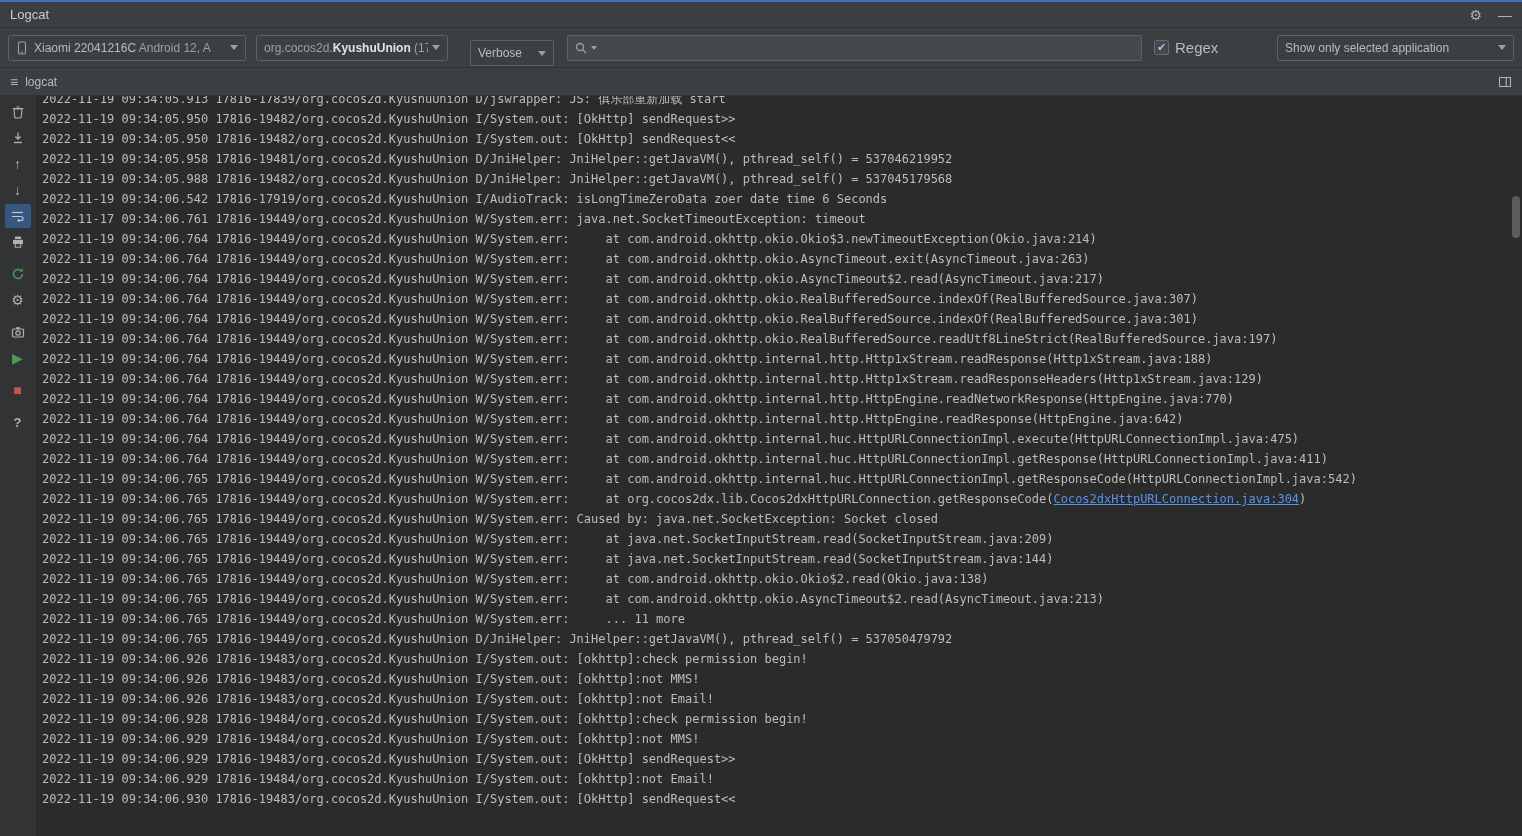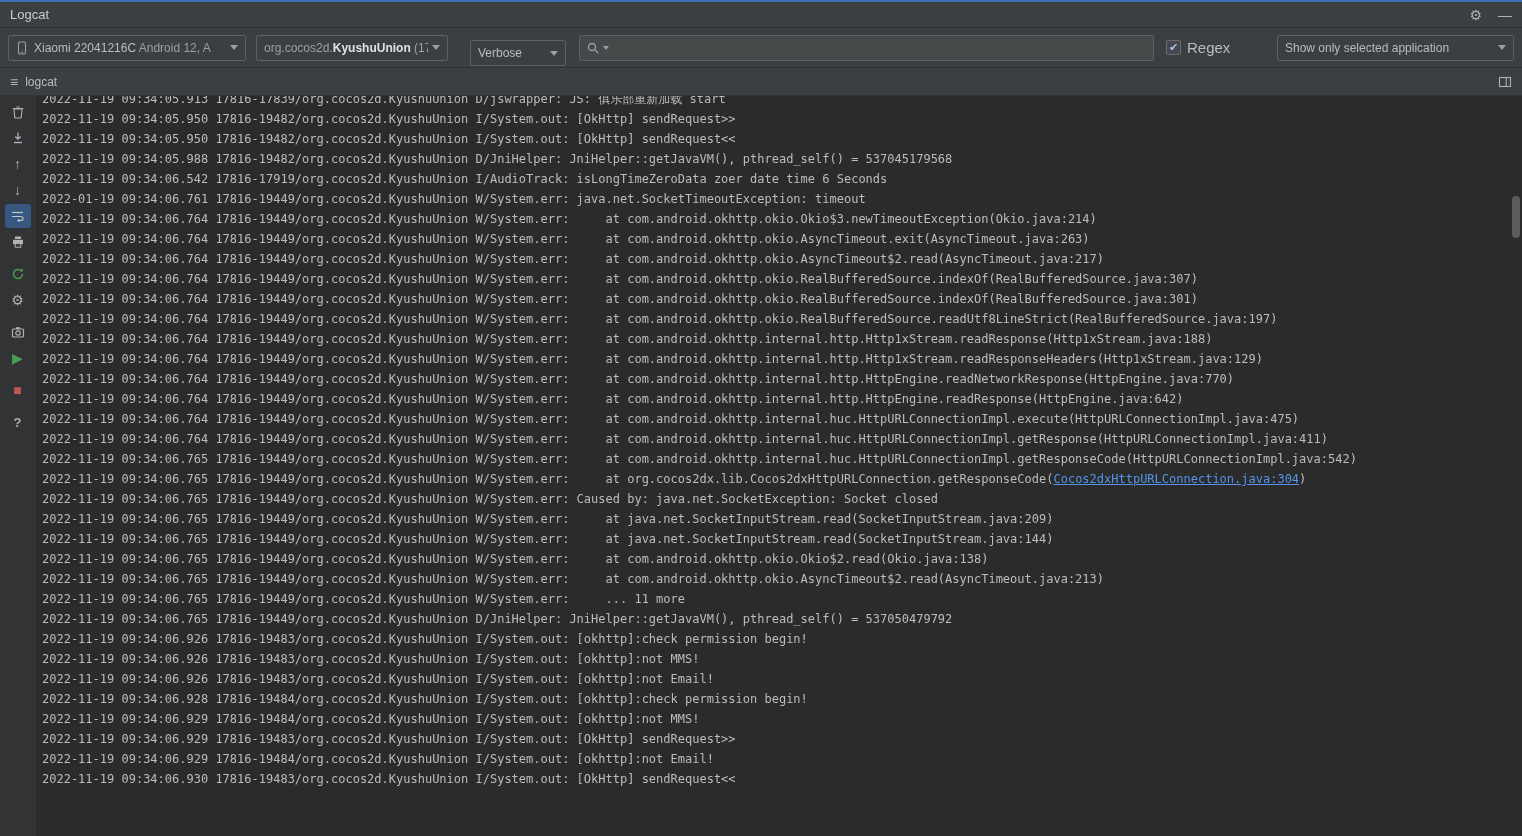--- a/index.html
+++ b/index.html
@@ -12,21 +12,21 @@
   .titlebar { height:26px; background:#3c3f41; border-bottom:1px solid #323232; display:flex; align-items:center; padding:0 10px; }
   .titlebar .title { font-size:13px; color:#c9cbcd; }
   .titlebar-actions { margin-left:auto; display:flex; align-items:center; gap:16px; }
   .tb-icon { color:#afb1b3; font-size:14px; line-height:1; cursor:default; }
 
   .toolbar { height:40px; background:#3c3f41; border-bottom:1px solid #323232; display:flex; align-items:center; padding:0 8px; }
   .combo { height:26px; background:#3c3f41; border:1px solid #5e6163; border-radius:2px; display:flex; align-items:center; padding:0 7px; font-size:12px; color:#bbbbbb; cursor:default; white-space:nowrap; overflow:hidden; }
   .combo .arrow { margin-left:auto; flex:none; width:0; height:0; border-left:4px solid transparent; border-right:4px solid transparent; border-top:5px solid #9da0a3; }
   .combo-device { width:238px; margin-right:10px; }
   .combo-process { width:192px; margin-right:22px; }
-  .combo-level { width:96px; margin-right:13px;margin-top:11px; }
+  .combo-level { width:84px; margin-right:13px;margin-top:11px; }
   .combo-filter { width:237px; margin-left:auto; }
   .muted { color:#9da0a3; }
   .strong { color:#dfe1e3; font-weight:bold; }
   .combo .txt { overflow:hidden; white-space:nowrap; margin-right:4px; }
 
   .searchbox { width:575px; height:26px; background:#45494a; border:1px solid #5e6163; border-radius:2px; display:flex; align-items:center; padding:0 6px; margin-right:12px; }
   .searchbox input { flex:1; background:transparent; border:none; outline:none; color:#bbbbbb; font-size:12px; font-family:"Liberation Sans",sans-serif; }
   .search-chevron { width:0; height:0; border-left:3.5px solid transparent; border-right:3.5px solid transparent; border-top:4px solid #9da0a3; margin:0 6px 0 3px; }
 
   .regex-wrap { display:flex; align-items:center; gap:6px; margin-right:18px; cursor:default; }
@@ -207,23 +207,24 @@
         <span class="glyph q">?</span>
       </div>
 
     </div>
 
     <div class="log-viewport">
       <div class="log-inner">
           <div class="log-line">2022-11-19 09:34:05.913 17816-17839/org.cocos2d.KyushuUnion D/jswrapper: JS: 俱乐部重新加载 start</div>
           <div class="log-line">2022-11-19 09:34:05.950 17816-19482/org.cocos2d.KyushuUnion I/System.out: [OkHttp] sendRequest&gt;&gt;</div>
           <div class="log-line">2022-11-19 09:34:05.950 17816-19482/org.cocos2d.KyushuUnion I/System.out: [OkHttp] sendRequest&lt;&lt;</div>
+          <div class="log-line">2022-11-19 09:34:05.958 17816-19481/org.cocos2d.KyushuUnion D/JniHelper: JniHelper::getJavaVM(), pthread_self() = 537046219952</div>
           <div class="log-line">2022-11-19 09:34:05.988 17816-19482/org.cocos2d.KyushuUnion D/JniHelper: JniHelper::getJavaVM(), pthread_self() = 537045179568</div>
           <div class="log-line">2022-11-19 09:34:06.542 17816-17919/org.cocos2d.KyushuUnion I/AudioTrack: isLongTimeZeroData zoer date time 6 Seconds</div>
-          <div class="log-line">2022-01-19 09:34:06.761 17816-19449/org.cocos2d.KyushuUnion W/System.err: java.net.SocketTimeoutException: timeout</div>
+          <div class="log-line">2022-11-17 09:34:06.761 17816-19449/org.cocos2d.KyushuUnion W/System.err: java.net.SocketTimeoutException: timeout</div>
           <div class="log-line">2022-11-19 09:34:06.764 17816-19449/org.cocos2d.KyushuUnion W/System.err:     at com.android.okhttp.okio.Okio$3.newTimeoutException(Okio.java:214)</div>
           <div class="log-line">2022-11-19 09:34:06.764 17816-19449/org.cocos2d.KyushuUnion W/System.err:     at com.android.okhttp.okio.AsyncTimeout.exit(AsyncTimeout.java:263)</div>
           <div class="log-line">2022-11-19 09:34:06.764 17816-19449/org.cocos2d.KyushuUnion W/System.err:     at com.android.okhttp.okio.AsyncTimeout$2.read(AsyncTimeout.java:217)</div>
           <div class="log-line">2022-11-19 09:34:06.764 17816-19449/org.cocos2d.KyushuUnion W/System.err:     at com.android.okhttp.okio.RealBufferedSource.indexOf(RealBufferedSource.java:307)</div>
           <div class="log-line">2022-11-19 09:34:06.764 17816-19449/org.cocos2d.KyushuUnion W/System.err:     at com.android.okhttp.okio.RealBufferedSource.indexOf(RealBufferedSource.java:301)</div>
           <div class="log-line">2022-11-19 09:34:06.764 17816-19449/org.cocos2d.KyushuUnion W/System.err:     at com.android.okhttp.okio.RealBufferedSource.readUtf8LineStrict(RealBufferedSource.java:197)</div>
           <div class="log-line">2022-11-19 09:34:06.764 17816-19449/org.cocos2d.KyushuUnion W/System.err:     at com.android.okhttp.internal.http.Http1xStream.readResponse(Http1xStream.java:188)</div>
           <div class="log-line">2022-11-19 09:34:06.764 17816-19449/org.cocos2d.KyushuUnion W/System.err:     at com.android.okhttp.internal.http.Http1xStream.readResponseHeaders(Http1xStream.java:129)</div>
           <div class="log-line">2022-11-19 09:34:06.764 17816-19449/org.cocos2d.KyushuUnion W/System.err:     at com.android.okhttp.internal.http.HttpEngine.readNetworkResponse(HttpEngine.java:770)</div>
           <div class="log-line">2022-11-19 09:34:06.764 17816-19449/org.cocos2d.KyushuUnion W/System.err:     at com.android.okhttp.internal.http.HttpEngine.readResponse(HttpEngine.java:642)</div>

